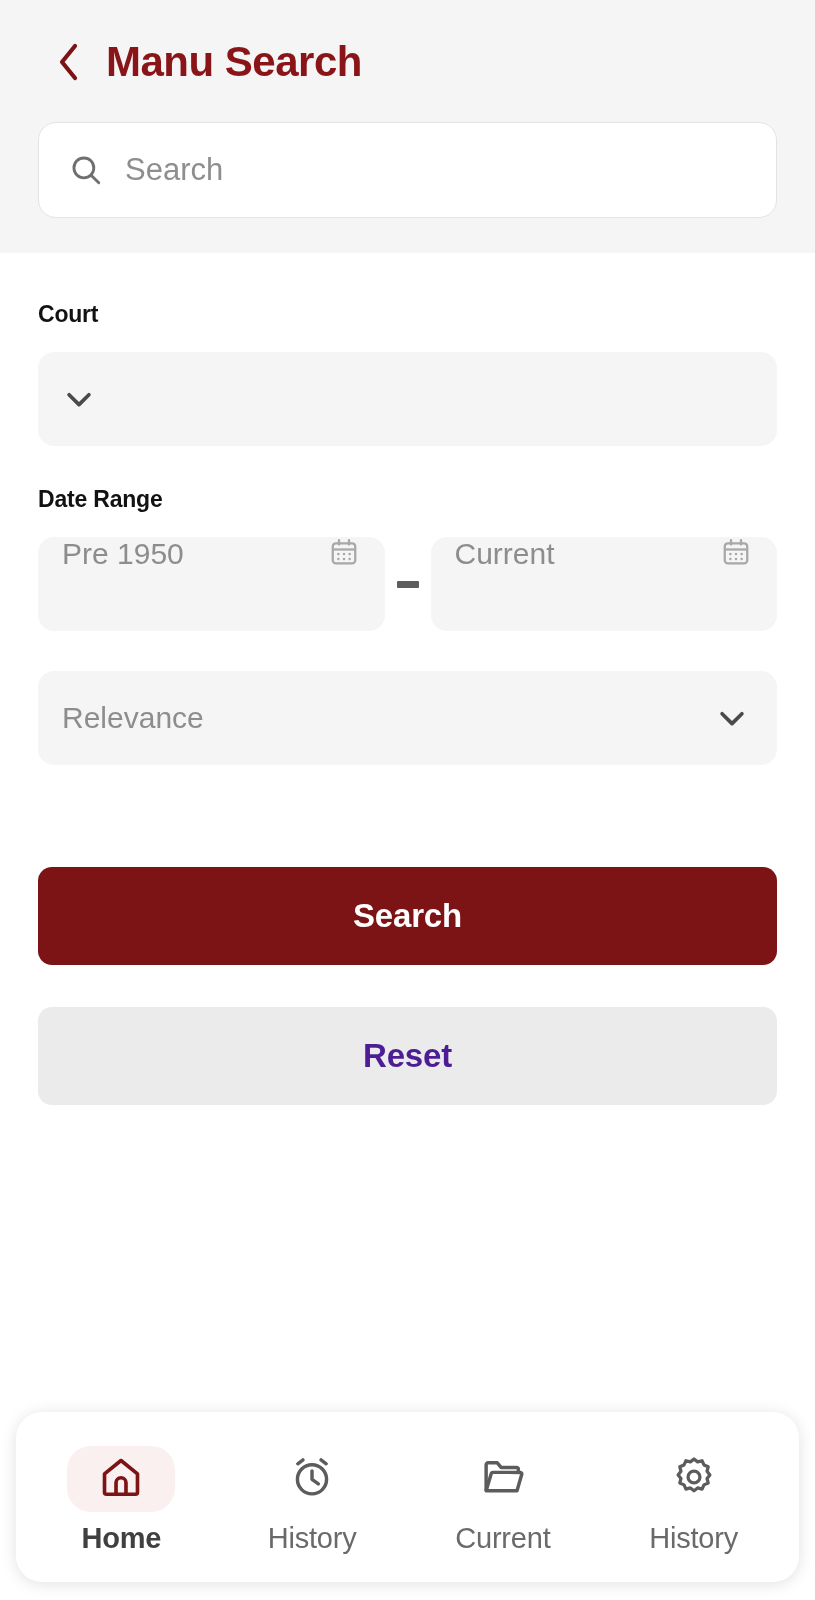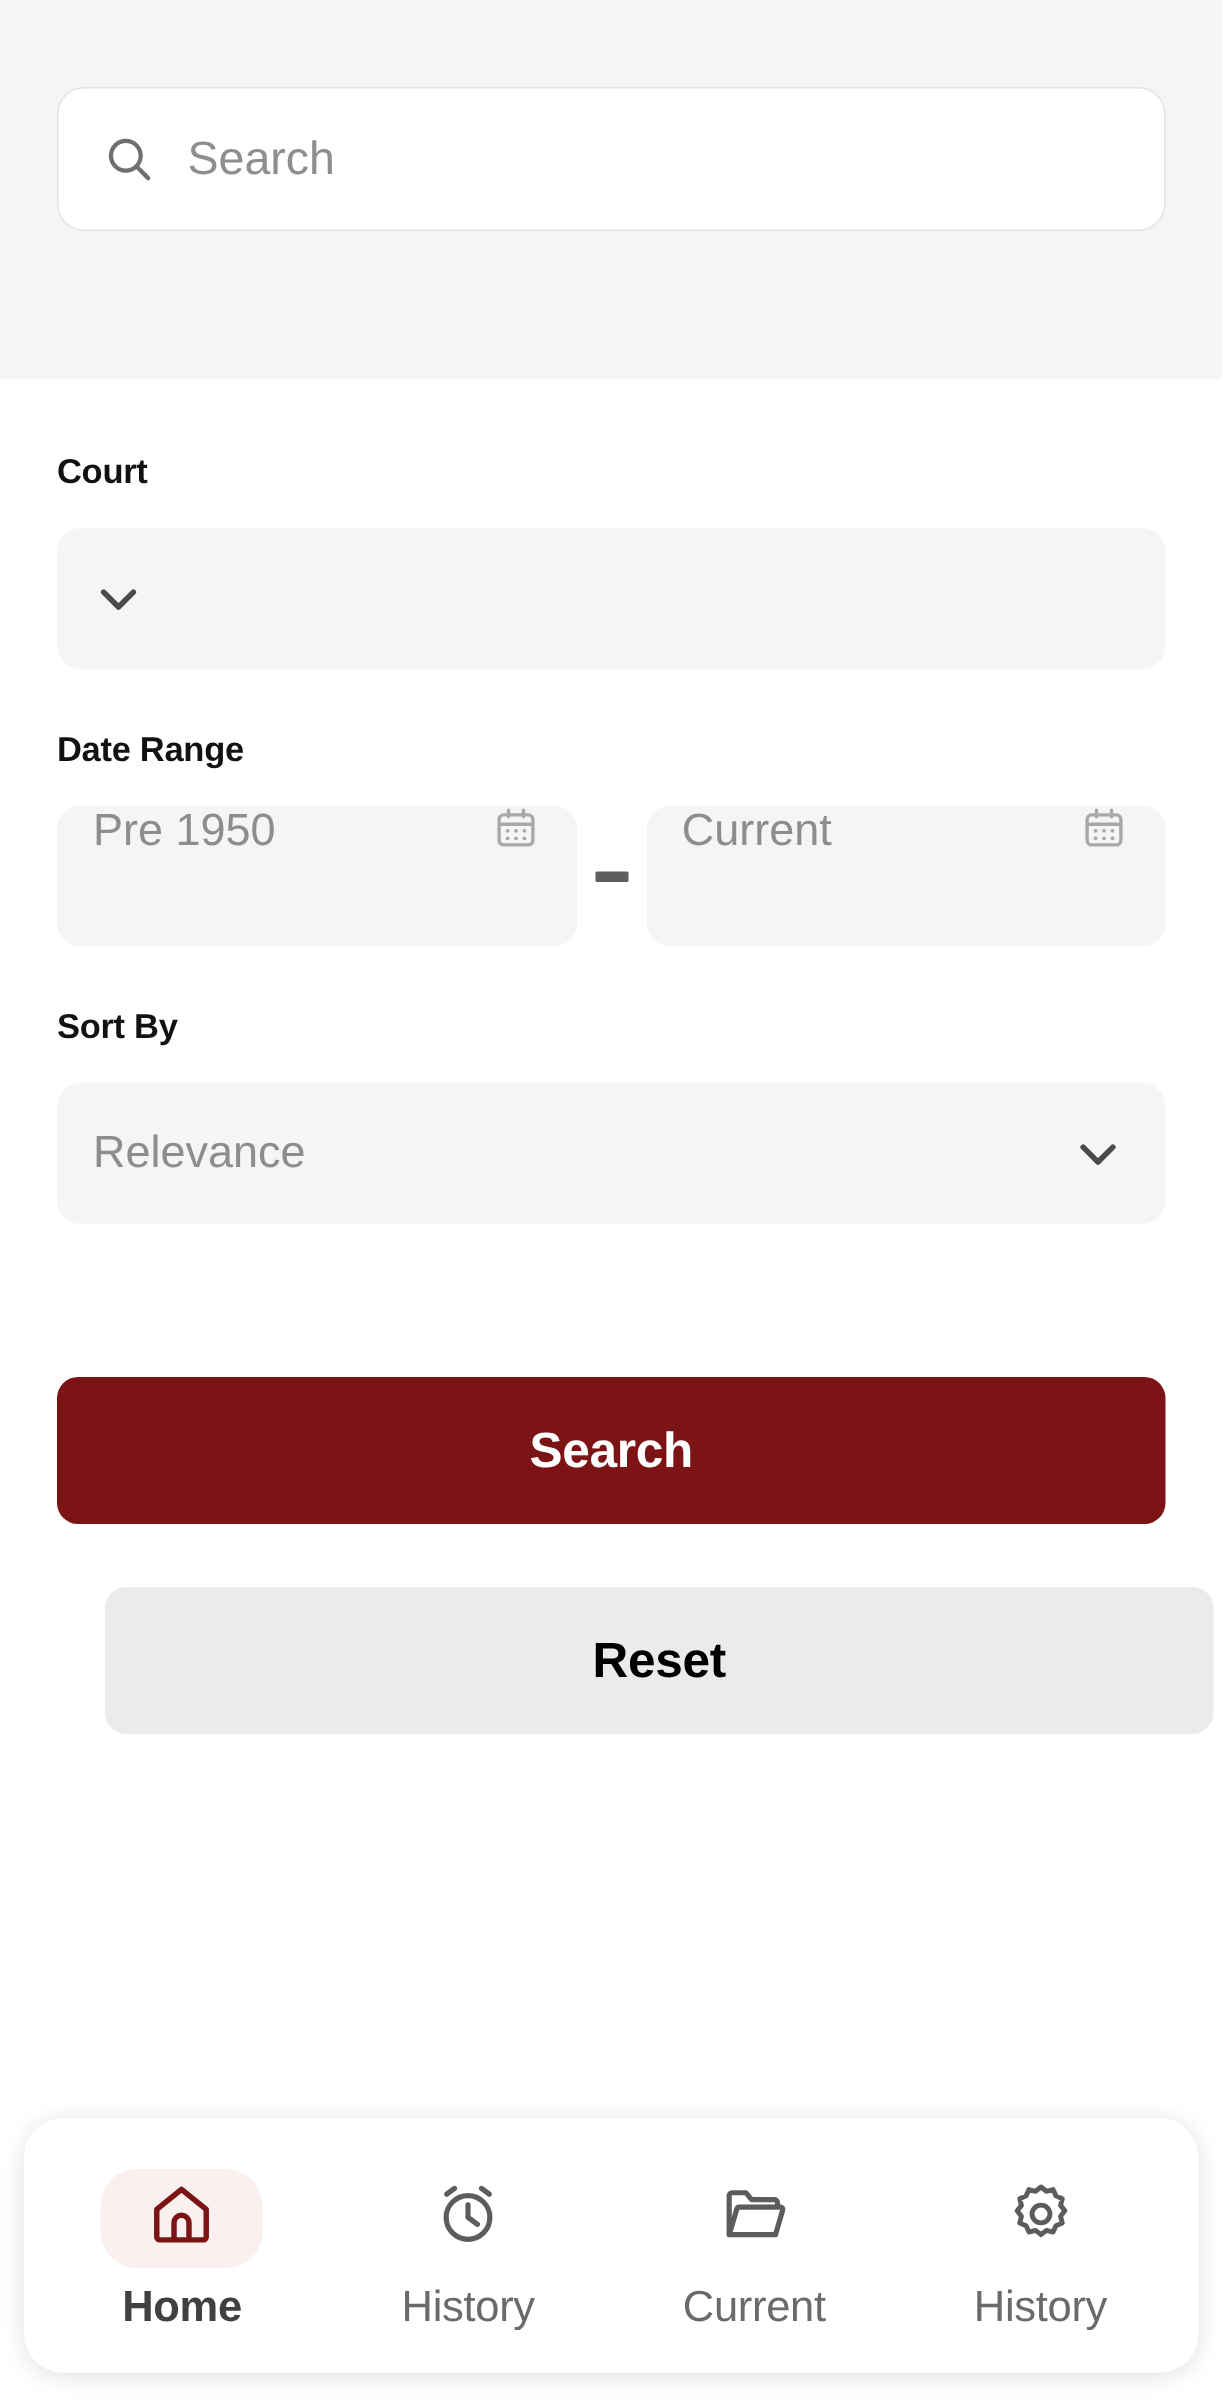--- a/index.html
+++ b/index.html
@@ -169,29 +169,28 @@
     font-weight: 700;
     cursor: pointer;
     letter-spacing: -0.2px;
   }
 
   .btn-secondary {
     margin-top: 42px;
     width: 100%;
     height: 98px;
     background: #ebebeb;
-    color: #000000;
+    color: #4c1d95;
     border: none;
     border-radius: 14px;
     font-family: "Liberation Sans", sans-serif;
     font-size: 33px;
     font-weight: 700;
     cursor: pointer;
     letter-spacing: -0.2px;
-    margin-left: 32px;
   }
 
   
   .bottom-nav {
     position: absolute;
     left: 16px;
     right: 16px;
     bottom: 18px;
     height: 170px;
     background: #ffffff;
@@ -240,20 +239,30 @@
     color: #404040;
     font-weight: 700;
   }
 </style>
 </head>
 <body>
 
 <div class="phone">
 
   <div class="header">
+    <div class="header-top">
+      <div class="back-btn">
+        <span>
+          <svg width="26" height="40" viewBox="0 0 26 40" fill="none">
+            <path d="M19 4 L6 20 L19 36" stroke="currentColor" stroke-width="4.2" stroke-linecap="round" stroke-linejoin="round"></path>
+          </svg>
+        </span>
+      </div>
+      <div class="page-title">Manu Search</div>
+    </div>
 
     <div class="search-bar">
       <span class="search-icon">
         <svg width="34" height="34" viewBox="0 0 24 24" fill="none">
           <circle cx="10.5" cy="10.5" r="7" stroke="currentColor" stroke-width="2"></circle>
           <path d="M15.8 15.8 L21 21" stroke="currentColor" stroke-width="2" stroke-linecap="round"></path>
         </svg>
       </span>
       <input class="search-input" type="text" placeholder="Search" style="">
     </div>
@@ -309,21 +318,20 @@
             <circle cx="16.5" cy="13.5" r="1" fill="currentColor"></circle>
             <circle cx="7.5" cy="17.5" r="1" fill="currentColor"></circle>
             <circle cx="12" cy="17.5" r="1" fill="currentColor"></circle>
             <circle cx="16.5" cy="17.5" r="1" fill="currentColor"></circle>
           </svg>
         </span>
       </div>
     </div>
 
     
-    <div class="field-label">Sort By</div>
     <div class="select-box">
       <span class="select-value">Relevance</span>
       <span class="chevron">
         <svg width="34" height="34" viewBox="0 0 24 24" fill="none">
           <path d="M5 9 L12 16 L19 9" stroke="currentColor" stroke-width="2.6" stroke-linecap="round" stroke-linejoin="round"></path>
         </svg>
       </span>
     </div>
 
     

